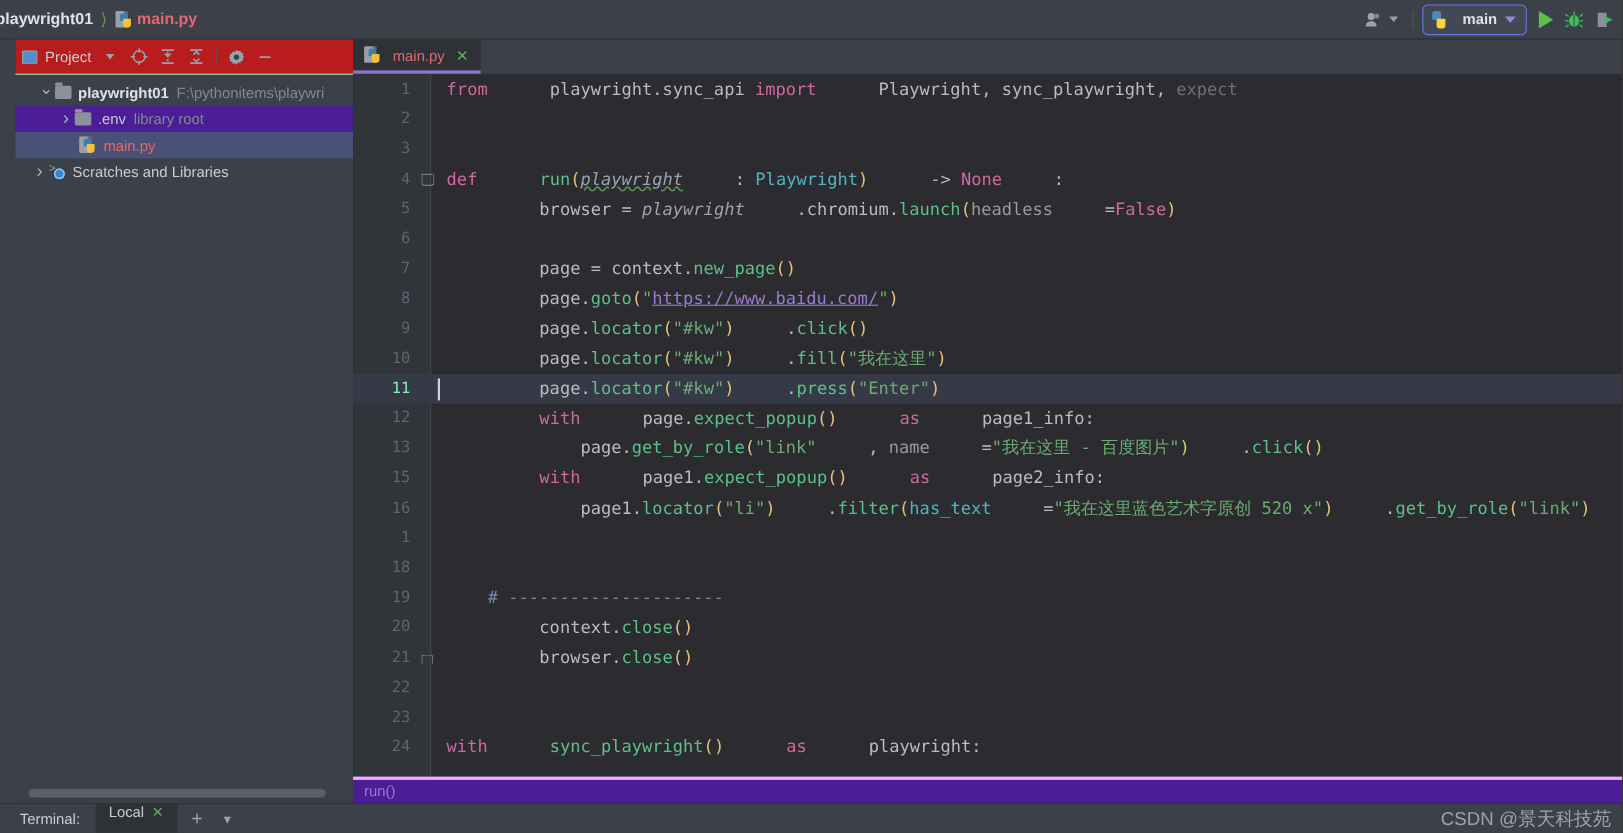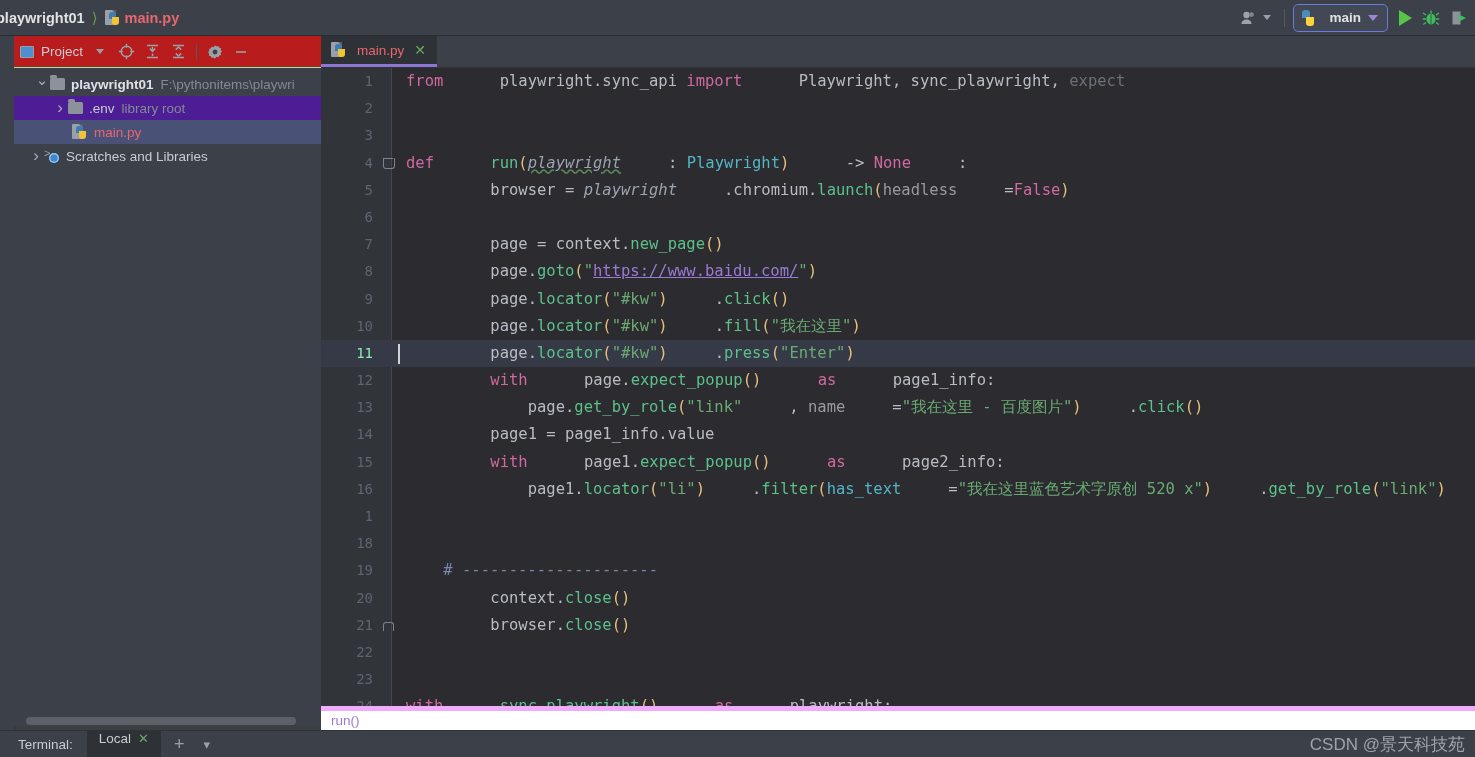--- a/index.html
+++ b/index.html
@@ -242,21 +242,21 @@
   .t-ital-u { color: #9aa4b2; font-style: italic; text-decoration: underline; text-decoration-style: wavy; text-decoration-color: #5a8a5a; }
   .t-type { color: #52b5c4; }
   .t-none { color: #cf69a0; }
   .t-kwarg{ color: #9a9a9a; }
   .t-url  { color: #9a7ad4; text-decoration: underline; }
   .t-cmt  { color: #7a86a8; }
   .t-dim  { color: #6d7078; }
 
   .breadcrumb-bot {
     position: absolute; left: 321px; top: 706px; width: 1154px; height: 24px;
-    background: #ffffff; border-top: 5px solid #f0abfc;
+    background: #4c1d95; border-top: 3px solid #f0abfc;
     display: flex; align-items: center; padding-left: 10px;
     font-size: 13.5px; color: #9a7ad4;
     box-sizing: border-box;
   }
 
   
   .termbar {
     position: absolute; left: 0; top: 730px; width: 1475px; height: 27px;
     background: #3c4048; display: flex; align-items: center;
     border-top: 1px solid #2f3238;
@@ -442,21 +442,20 @@
           <div class="lnrow"><span class="lnum">4</span><span class="fold minus"></span><span class="ltext"><span class="t-kw">def</span><span class="t-plain"> </span><span class="t-fn">run</span><span class="t-par">(</span><span class="t-ital-u">playwright</span><span class="t-plain">: </span><span class="t-type">Playwright</span><span class="t-par">)</span><span class="t-plain"> -&gt; </span><span class="t-none">None</span><span class="t-plain">:</span></span></div>
           <div class="lnrow"><span class="lnum">5</span><span class="ltext"><span class="t-plain">    browser = </span><span class="t-ital">playwright</span><span class="t-plain">.chromium.</span><span class="t-fn">launch</span><span class="t-par">(</span><span class="t-kwarg">headless</span><span class="t-plain">=</span><span class="t-none">False</span><span class="t-par">)</span></span></div>
           <div class="lnrow"><span class="lnum">6</span></div>
           <div class="lnrow"><span class="lnum">7</span><span class="ltext"><span class="t-plain">    page = context.</span><span class="t-fn">new_page</span><span class="t-par">()</span></span></div>
           <div class="lnrow"><span class="lnum">8</span><span class="ltext"><span class="t-plain">    page.</span><span class="t-fn">goto</span><span class="t-par">(</span><span class="t-str">"</span><span class="t-url">https://www.baidu.com/</span><span class="t-str">"</span><span class="t-par">)</span></span></div>
           <div class="lnrow"><span class="lnum">9</span><span class="ltext"><span class="t-plain">    page.</span><span class="t-fn">locator</span><span class="t-par">(</span><span class="t-str">"#kw"</span><span class="t-par">)</span><span class="t-plain">.</span><span class="t-fn">click</span><span class="t-par">()</span></span></div>
           <div class="lnrow"><span class="lnum">10</span><span class="ltext"><span class="t-plain">    page.</span><span class="t-fn">locator</span><span class="t-par">(</span><span class="t-str">"#kw"</span><span class="t-par">)</span><span class="t-plain">.</span><span class="t-fn">fill</span><span class="t-par">(</span><span class="t-str">"我在这里"</span><span class="t-par">)</span></span></div>
           <div class="lnrow cur"><span class="lnum">11</span><span class="caret"></span><span class="ltext"><span class="t-plain">    page.</span><span class="t-fn">locator</span><span class="t-par">(</span><span class="t-str">"#kw"</span><span class="t-par">)</span><span class="t-plain">.</span><span class="t-fn">press</span><span class="t-par">(</span><span class="t-str">"Enter"</span><span class="t-par">)</span></span></div>
           <div class="lnrow"><span class="lnum">12</span><span class="ltext"><span class="t-plain">    </span><span class="t-kw">with</span><span class="t-plain"> page.</span><span class="t-fn">expect_popup</span><span class="t-par">()</span><span class="t-plain"> </span><span class="t-kw">as</span><span class="t-plain"> page1_info:</span></span></div>
           <div class="lnrow"><span class="lnum">13</span><span class="ltext"><span class="t-plain">        page.</span><span class="t-fn">get_by_role</span><span class="t-par">(</span><span class="t-str">"link"</span><span class="t-plain">, </span><span class="t-kwarg">name</span><span class="t-plain">=</span><span class="t-str">"我在这里 - 百度图片"</span><span class="t-par">)</span><span class="t-plain">.</span><span class="t-fn">click</span><span class="t-par">()</span></span></div>
-          <div class="lnrow"><span class="lnum">14</span><span class="ltext"><span class="t-plain">    page1 = page1_info.value</span></span></div>
           <div class="lnrow"><span class="lnum">15</span><span class="ltext"><span class="t-plain">    </span><span class="t-kw">with</span><span class="t-plain"> page1.</span><span class="t-fn">expect_popup</span><span class="t-par">()</span><span class="t-plain"> </span><span class="t-kw">as</span><span class="t-plain"> page2_info:</span></span></div>
           <div class="lnrow"><span class="lnum">16</span><span class="ltext"><span class="t-plain">        page1.</span><span class="t-fn">locator</span><span class="t-par">(</span><span class="t-str">"li"</span><span class="t-par">)</span><span class="t-plain">.</span><span class="t-fn">filter</span><span class="t-par">(</span><span class="t-type">has_text</span><span class="t-plain">=</span><span class="t-str">"我在这里蓝色艺术字原创 520 x"</span><span class="t-par">)</span><span class="t-plain">.</span><span class="t-fn">get_by_role</span><span class="t-par">(</span><span class="t-str">"link"</span><span class="t-par">)</span><span class="t-plain">.first.</span><span class="t-fn">click</span><span class="t-par">()</span></span></div>
           <div class="lnrow"><span class="lnum">1</span></div>
           <div class="lnrow"><span class="lnum">18</span><span class="ltext"></span></div>
           <div class="lnrow"><span class="lnum">19</span><span class="ltext"><span class="t-cmt">    # ---------------------</span></span></div>
           <div class="lnrow"><span class="lnum">20</span><span class="ltext"><span class="t-plain">    context.</span><span class="t-fn">close</span><span class="t-par">()</span></span></div>
           <div class="lnrow"><span class="lnum">21</span><span class="fold end"></span><span class="ltext"><span class="t-plain">    browser.</span><span class="t-fn">close</span><span class="t-par">()</span></span></div>
           <div class="lnrow"><span class="lnum">22</span><span class="ltext"></span></div>
           <div class="lnrow"><span class="lnum">23</span><span class="ltext"></span></div>
           <div class="lnrow"><span class="lnum">24</span><span class="ltext"><span class="t-kw">with</span><span class="t-plain"> </span><span class="t-fn">sync_playwright</span><span class="t-par">()</span><span class="t-plain"> </span><span class="t-kw">as</span><span class="t-plain"> playwright:</span></span></div>

